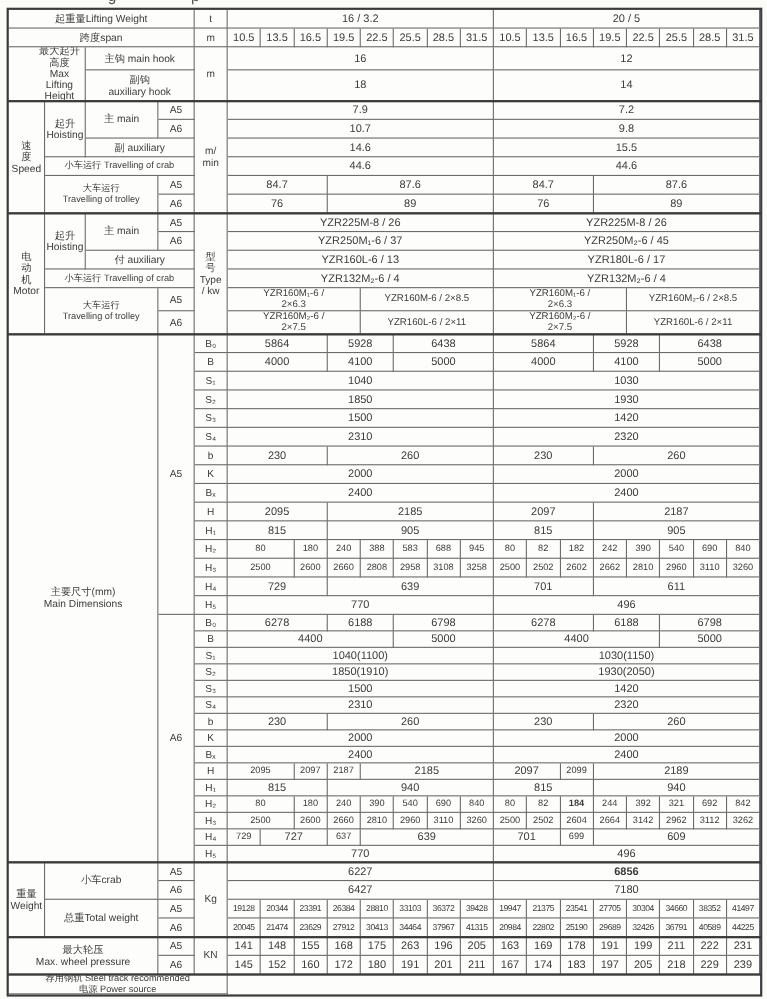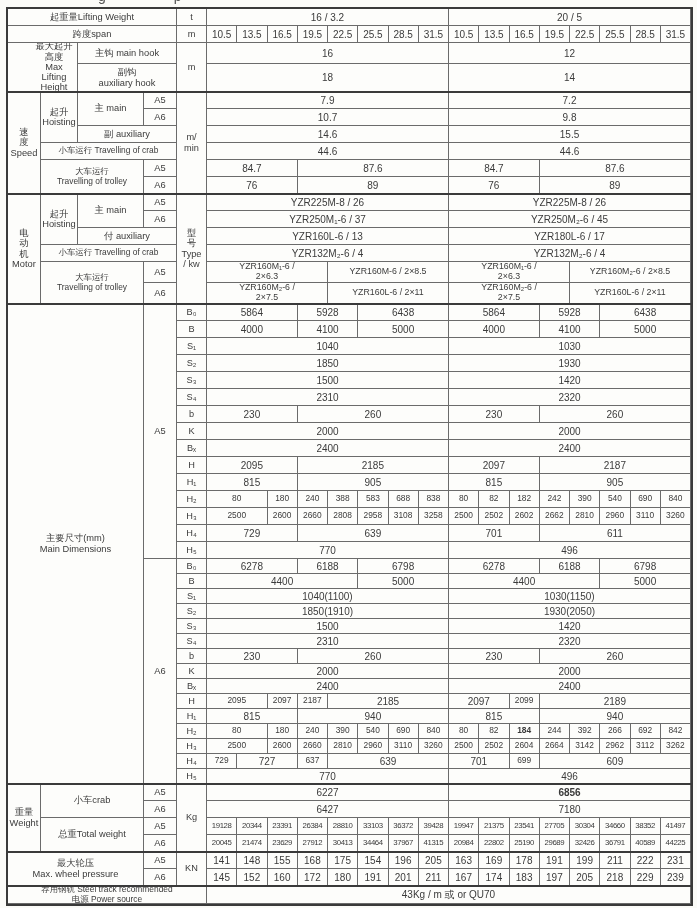--- a/index.html
+++ b/index.html
@@ -191,21 +191,21 @@
     <div class="cell" style="grid-area: 27 / 9 / span 1 / span 5;">905</div>
     <div class="cell" style="grid-area: 27 / 14 / span 1 / span 3;">815</div>
     <div class="cell" style="grid-area: 27 / 17 / span 1 / span 5;">905</div>
     <div class="cell sym" style="grid-area: 28 / 5 / span 1 / span 1;">H₂</div>
     <div class="cell sm" style="grid-area: 28 / 6 / span 1 / span 2;">80</div>
     <div class="cell sm" style="grid-area: 28 / 8 / span 1 / span 1;">180</div>
     <div class="cell sm" style="grid-area: 28 / 9 / span 1 / span 1;">240</div>
     <div class="cell sm" style="grid-area: 28 / 10 / span 1 / span 1;">388</div>
     <div class="cell sm" style="grid-area: 28 / 11 / span 1 / span 1;">583</div>
     <div class="cell sm" style="grid-area: 28 / 12 / span 1 / span 1;">688</div>
-    <div class="cell sm" style="grid-area: 28 / 13 / span 1 / span 1;">838</div>
+    <div class="cell sm" style="grid-area: 28 / 13 / span 1 / span 1;">945</div>
     <div class="cell sm" style="grid-area: 28 / 14 / span 1 / span 1;">80</div>
     <div class="cell sm" style="grid-area: 28 / 15 / span 1 / span 1;">82</div>
     <div class="cell sm" style="grid-area: 28 / 16 / span 1 / span 1;">182</div>
     <div class="cell sm" style="grid-area: 28 / 17 / span 1 / span 1;">242</div>
     <div class="cell sm" style="grid-area: 28 / 18 / span 1 / span 1;">390</div>
     <div class="cell sm" style="grid-area: 28 / 19 / span 1 / span 1;">540</div>
     <div class="cell sm" style="grid-area: 28 / 20 / span 1 / span 1;">690</div>
     <div class="cell sm" style="grid-area: 28 / 21 / span 1 / span 1;">840</div>
     <div class="cell sym" style="grid-area: 29 / 5 / span 1 / span 1;">H₃</div>
     <div class="cell sm" style="grid-area: 29 / 6 / span 1 / span 2;">2500</div>
@@ -286,21 +286,21 @@
     <div class="cell sm" style="grid-area: 43 / 9 / span 1 / span 1;">240</div>
     <div class="cell sm" style="grid-area: 43 / 10 / span 1 / span 1;">390</div>
     <div class="cell sm" style="grid-area: 43 / 11 / span 1 / span 1;">540</div>
     <div class="cell sm" style="grid-area: 43 / 12 / span 1 / span 1;">690</div>
     <div class="cell sm" style="grid-area: 43 / 13 / span 1 / span 1;">840</div>
     <div class="cell sm" style="grid-area: 43 / 14 / span 1 / span 1;">80</div>
     <div class="cell sm" style="grid-area: 43 / 15 / span 1 / span 1;">82</div>
     <div class="cell sm" style="grid-area: 43 / 16 / span 1 / span 1; font-weight: bold;">184</div>
     <div class="cell sm" style="grid-area: 43 / 17 / span 1 / span 1;">244</div>
     <div class="cell sm" style="grid-area: 43 / 18 / span 1 / span 1;">392</div>
-    <div class="cell sm" style="grid-area: 43 / 19 / span 1 / span 1;">266</div>
+    <div class="cell sm" style="grid-area: 43 / 19 / span 1 / span 1;">321</div>
     <div class="cell sm" style="grid-area: 43 / 20 / span 1 / span 1;">692</div>
     <div class="cell sm" style="grid-area: 43 / 21 / span 1 / span 1;">842</div>
     <div class="cell sym" style="grid-area: 44 / 5 / span 1 / span 1;">H₃</div>
     <div class="cell sm" style="grid-area: 44 / 6 / span 1 / span 2;">2500</div>
     <div class="cell sm" style="grid-area: 44 / 8 / span 1 / span 1;">2600</div>
     <div class="cell sm" style="grid-area: 44 / 9 / span 1 / span 1;">2660</div>
     <div class="cell sm" style="grid-area: 44 / 10 / span 1 / span 1;">2810</div>
     <div class="cell sm" style="grid-area: 44 / 11 / span 1 / span 1;">2960</div>
     <div class="cell sm" style="grid-area: 44 / 12 / span 1 / span 1;">3110</div>
     <div class="cell sm" style="grid-area: 44 / 13 / span 1 / span 1;">3260</div>
@@ -370,21 +370,21 @@
     <div class="cell xs" style="grid-area: 50 / 21 / span 1 / span 1;">44225</div>
     <div class="cell lab" style="grid-area: 51 / 1 / span 2 / span 3;">最大轮压
 Max. wheel pressure</div>
     <div class="cell lab" style="grid-area: 51 / 4 / span 1 / span 1;">A5</div>
     <div class="cell unit" style="grid-area: 51 / 5 / span 2 / span 1;">KN</div>
     <div class="cell" style="grid-area: 51 / 6 / span 1 / span 1;">141</div>
     <div class="cell" style="grid-area: 51 / 7 / span 1 / span 1;">148</div>
     <div class="cell" style="grid-area: 51 / 8 / span 1 / span 1;">155</div>
     <div class="cell" style="grid-area: 51 / 9 / span 1 / span 1;">168</div>
     <div class="cell" style="grid-area: 51 / 10 / span 1 / span 1;">175</div>
-    <div class="cell" style="grid-area: 51 / 11 / span 1 / span 1;">154</div>
+    <div class="cell" style="grid-area: 51 / 11 / span 1 / span 1;">263</div>
     <div class="cell" style="grid-area: 51 / 12 / span 1 / span 1;">196</div>
     <div class="cell" style="grid-area: 51 / 13 / span 1 / span 1;">205</div>
     <div class="cell" style="grid-area: 51 / 14 / span 1 / span 1;">163</div>
     <div class="cell" style="grid-area: 51 / 15 / span 1 / span 1;">169</div>
     <div class="cell" style="grid-area: 51 / 16 / span 1 / span 1;">178</div>
     <div class="cell" style="grid-area: 51 / 17 / span 1 / span 1;">191</div>
     <div class="cell" style="grid-area: 51 / 18 / span 1 / span 1;">199</div>
     <div class="cell" style="grid-area: 51 / 19 / span 1 / span 1;">211</div>
     <div class="cell" style="grid-area: 51 / 20 / span 1 / span 1;">222</div>
     <div class="cell" style="grid-area: 51 / 21 / span 1 / span 1;">231</div>
@@ -400,20 +400,19 @@
     <div class="cell" style="grid-area: 52 / 14 / span 1 / span 1;">167</div>
     <div class="cell" style="grid-area: 52 / 15 / span 1 / span 1;">174</div>
     <div class="cell" style="grid-area: 52 / 16 / span 1 / span 1;">183</div>
     <div class="cell" style="grid-area: 52 / 17 / span 1 / span 1;">197</div>
     <div class="cell" style="grid-area: 52 / 18 / span 1 / span 1;">205</div>
     <div class="cell" style="grid-area: 52 / 19 / span 1 / span 1;">218</div>
     <div class="cell" style="grid-area: 52 / 20 / span 1 / span 1;">229</div>
     <div class="cell" style="grid-area: 52 / 21 / span 1 / span 1;">239</div>
     <div class="cell sm" style="grid-area: 53 / 1 / span 1 / span 5;">荐用钢轨 Steel track recommended
 电源 Power source</div>
-    <div class="cell" style="grid-area: 53 / 6 / span 1 / span 16;">43Kg / m 或 or QU70</div>
     <div class="hline" style="top: 82px;"></div>
     <div class="hline" style="top: 184px;"></div>
     <div class="hline" style="top: 294px;"></div>
     <div class="hline" style="top: 774px;"></div>
     <div class="hline" style="top: 842px;"></div>
     <div class="hline" style="top: 876px;"></div>
   </div>
 
 </body></html>

